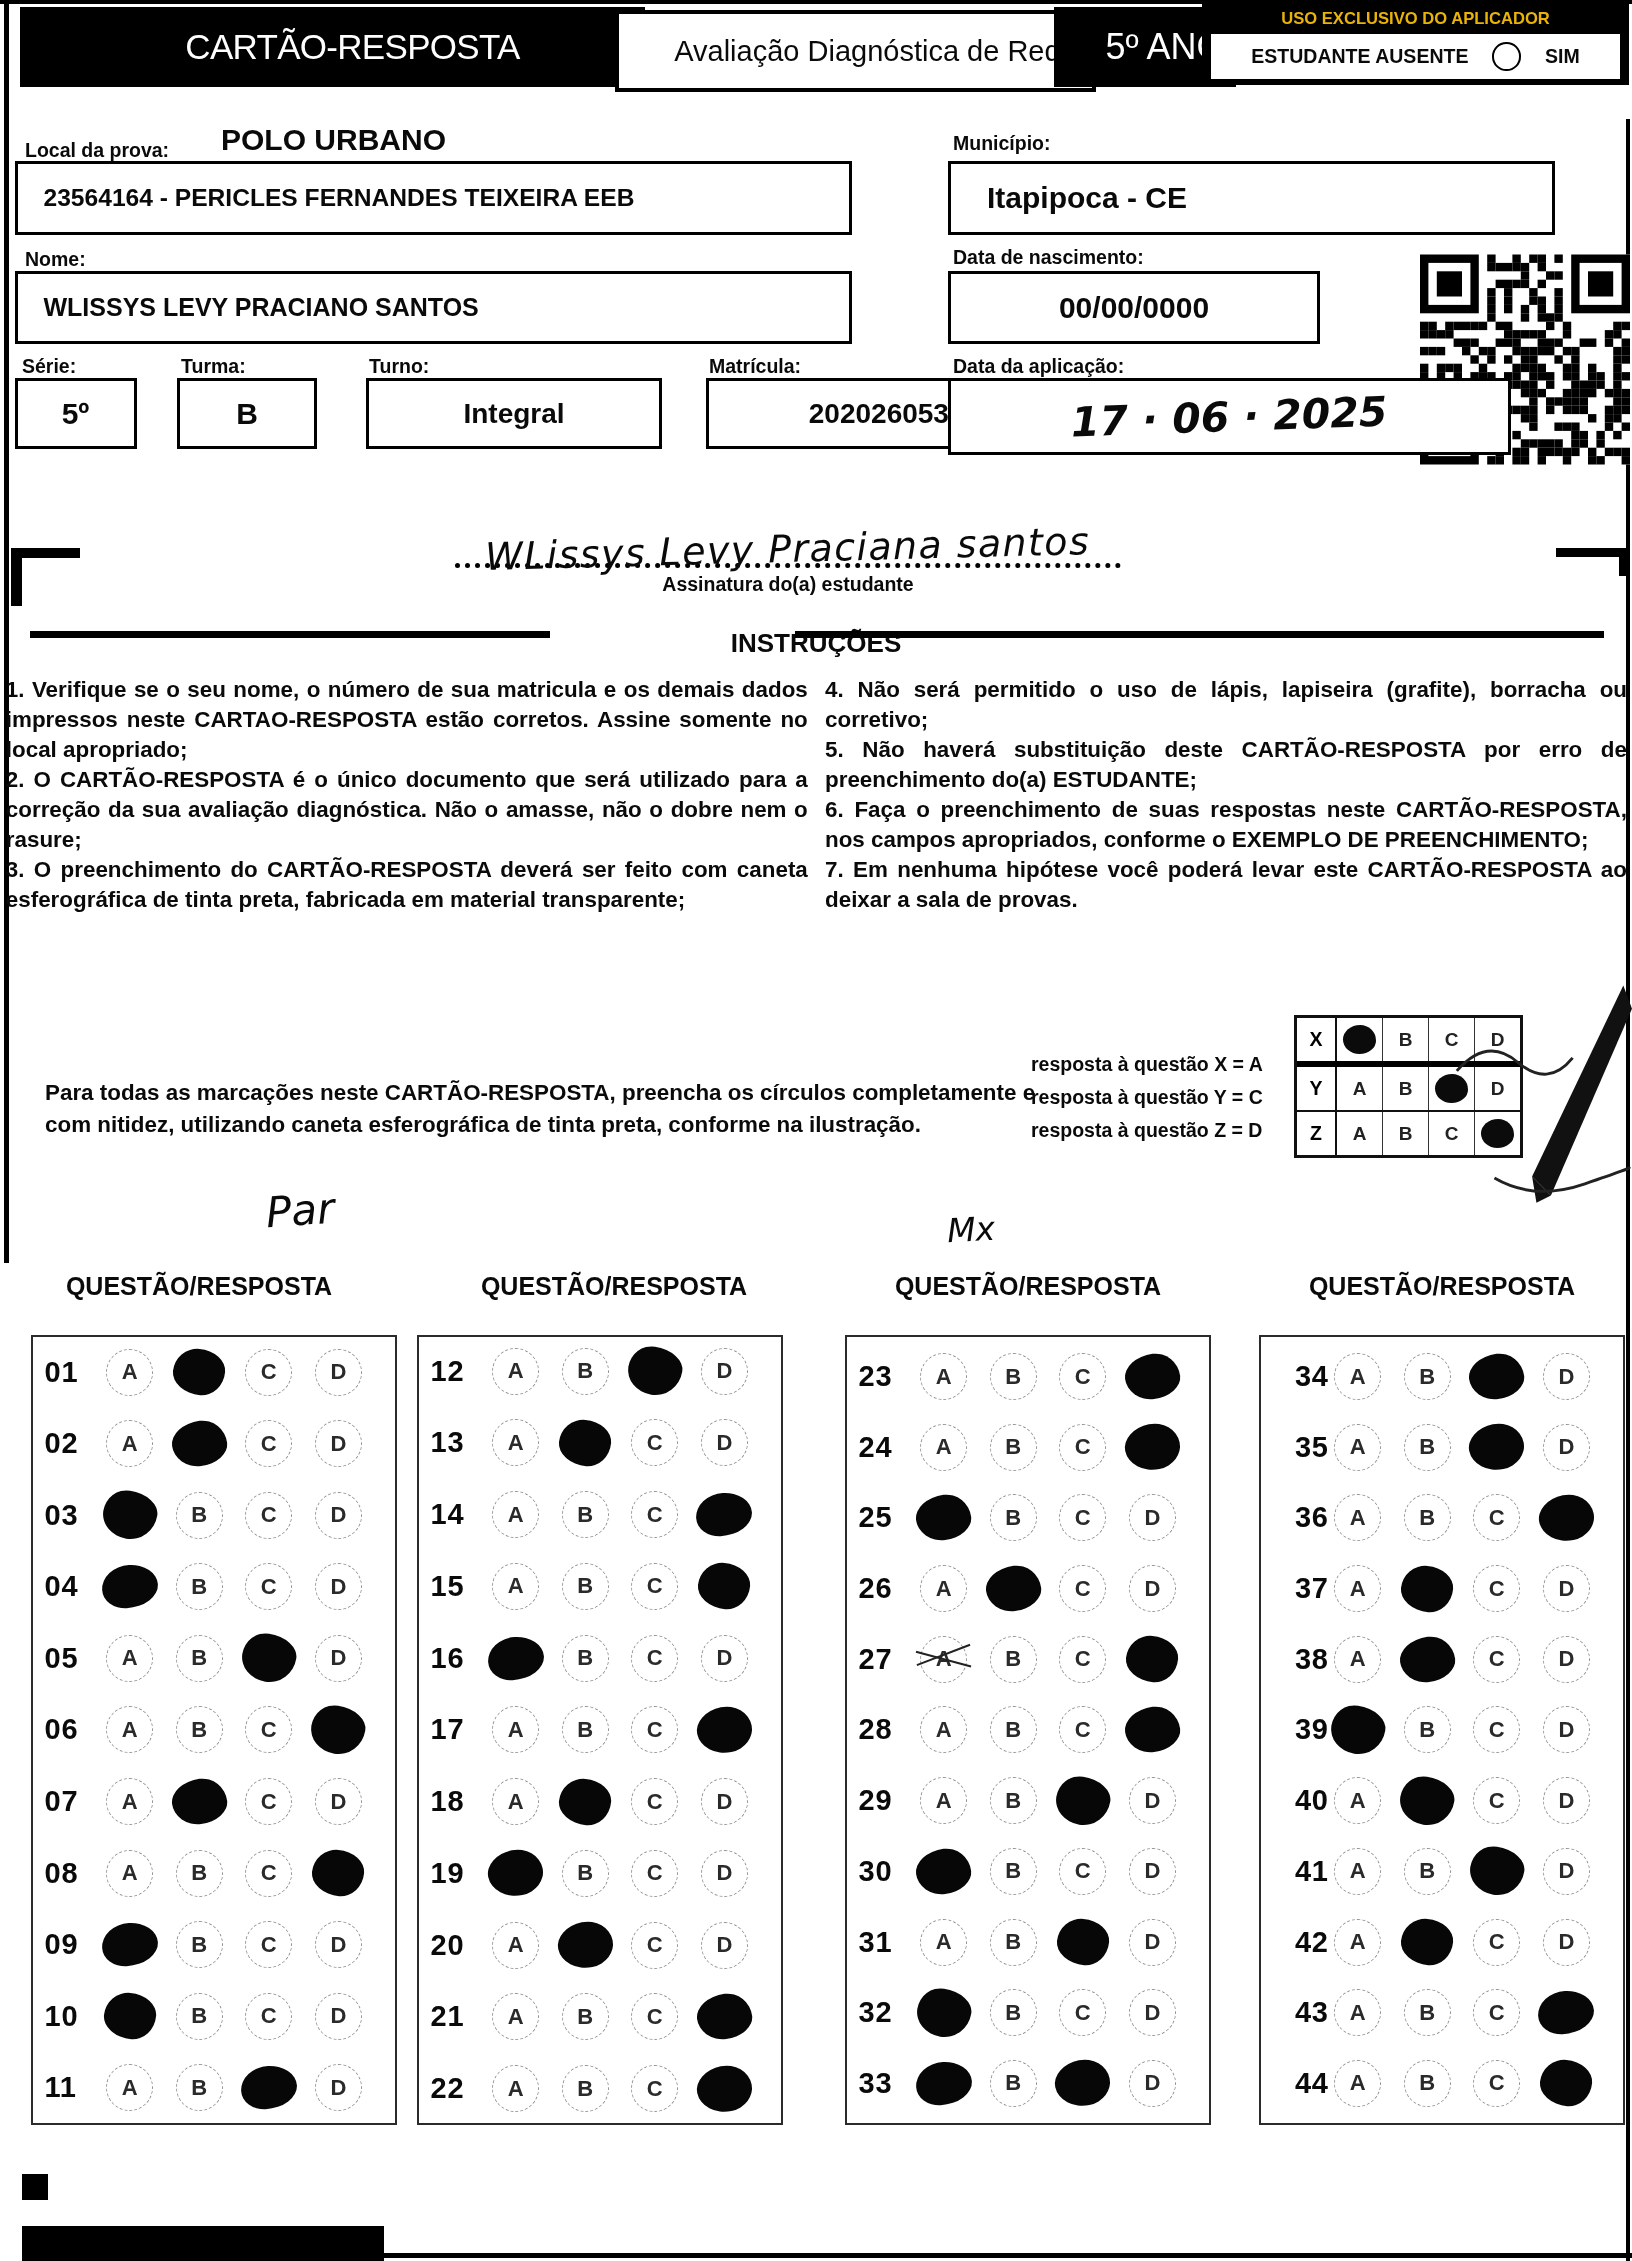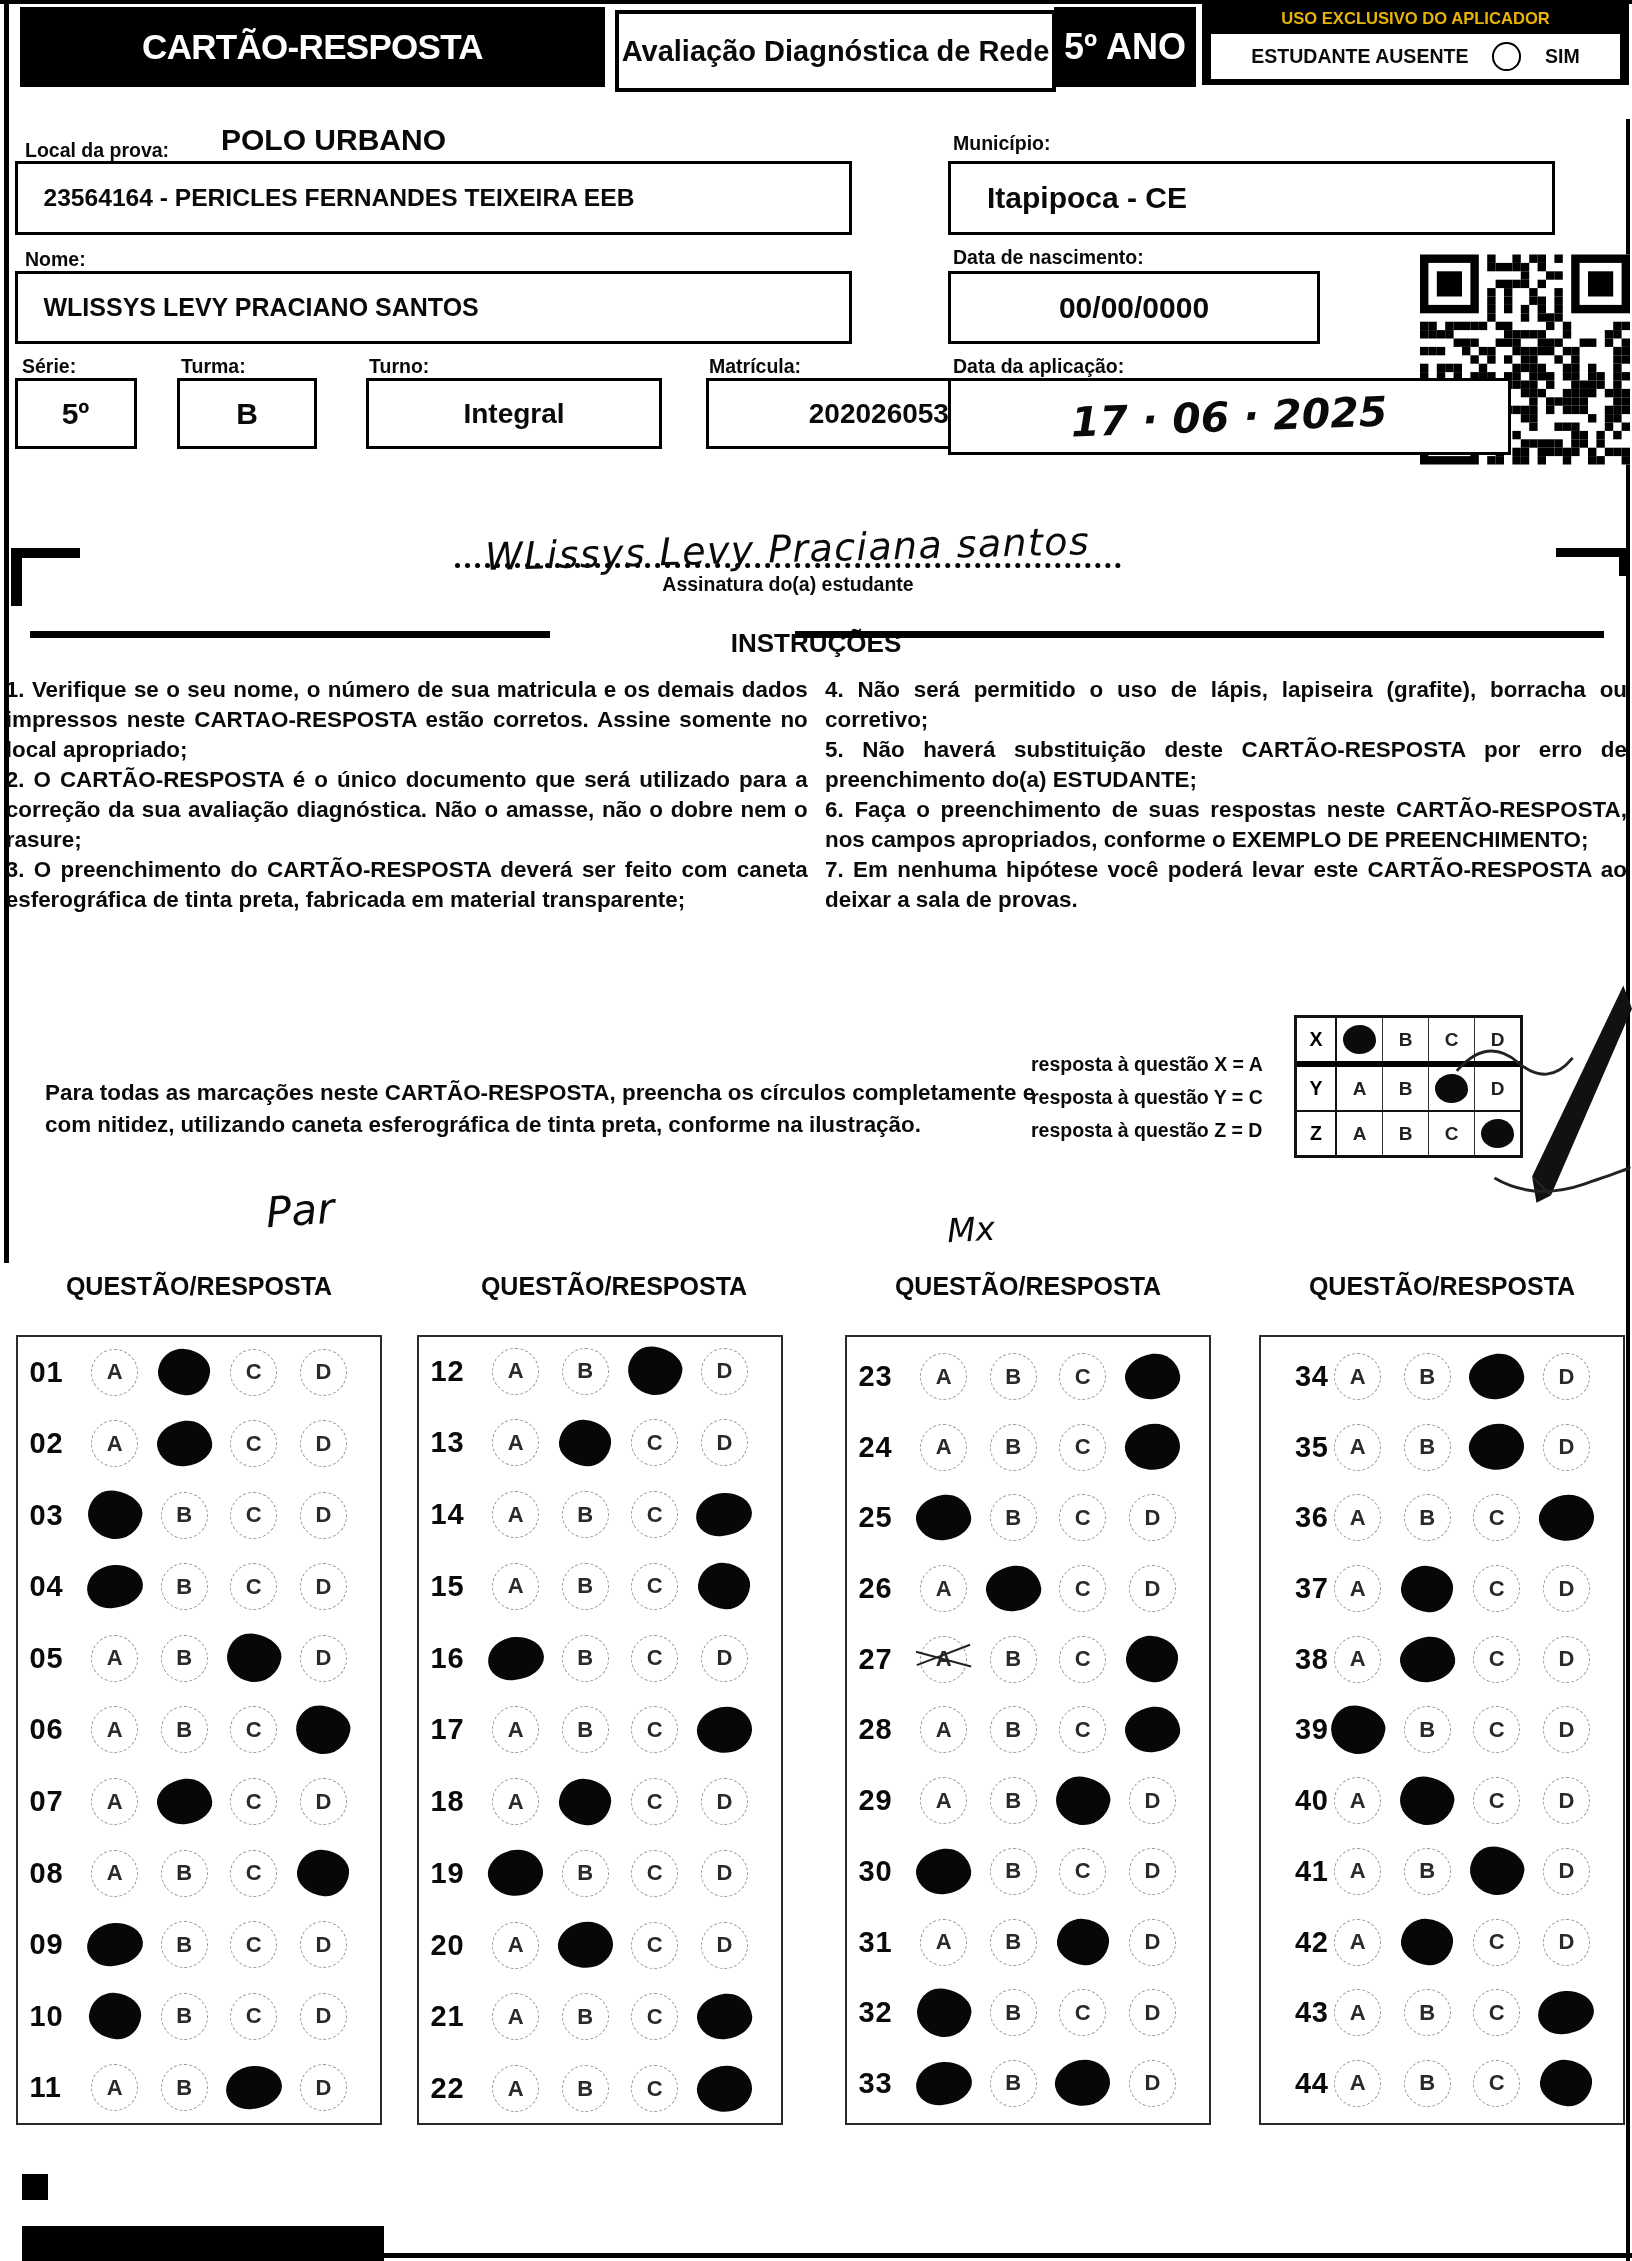--- a/index.html
+++ b/index.html
@@ -7,21 +7,21 @@
         font-family:"Liberation Sans",sans-serif;color:#0a0a0a;}
   .abs{position:absolute;}
   
   .rule-top{left:0;top:0;width:1632px;height:4.3px;background:#000;}
   .rule-left{left:4.3px;top:0;width:5px;height:1263px;background:#000;}
   .rule-right{left:1626px;top:119px;width:4.3px;height:2142px;background:#000;}
   .bottom-bar{left:22px;top:2226px;width:362px;height:35px;background:#000;}
   .bottom-line{left:384px;top:2253px;width:1249px;height:5px;background:#000;}
   .bottom-sq{left:22px;top:2174px;width:26px;height:26px;background:#000;}
   
-  .hbox{display:flex;align-items:center;justify-content:center;font-weight:bold;}
+  .hbox{display:flex;align-items:center;justify-content:center;font-weight:normal;padding-left:40px;}
   .box-black{background:#000;color:#fff;}
   .box-title{left:20px;top:7.2px;width:585px;height:80px;font-size:35px;letter-spacing:-0.7px;}
   .box-sub{left:615px;top:10px;width:433px;height:74px;border:4.3px solid #000;background:#fff;font-size:29px;}
   .box-grade{left:1054px;top:7.2px;width:142px;height:80px;font-size:36px;}
   .uso{left:1202px;top:4.3px;width:427px;height:81px;background:#000;}
   .uso-title{color:#eab308;font-weight:bold;font-size:16.6px;text-align:center;margin-top:4.3px;}
   .uso-inner{margin:3.6px 7.2px 0 7.2px;background:#fff;border:2.2px solid #000;height:45px;
              display:flex;align-items:center;justify-content:center;gap:24px;font-weight:bold;font-size:19.5px;}
   .uso-circle{width:24.6px;height:24.6px;border:2.2px solid #000;border-radius:50%;background:#fff;}
   
@@ -447,21 +447,21 @@
 
   <div class="abs hand annot" style="left:266px;top:1186px;transform:rotate(-4deg);">Par</div>
   <div class="abs hand" style="left:947px;top:1210px;font-size:33px;transform:rotate(-3deg);">Mx</div>
 
   <div class="abs qr-head" style="left:16px;">QUESTÃO/RESPOSTA</div>
   <div class="abs qr-head" style="left:431px;">QUESTÃO/RESPOSTA</div>
   <div class="abs qr-head" style="left:845px;">QUESTÃO/RESPOSTA</div>
   <div class="abs qr-head" style="left:1259px;">QUESTÃO/RESPOSTA</div>
 
   <div id="answer-blocks">
-      <div class="abs qblock" style="left: 16px; gap: 10px;">
+      <div class="abs qblock" style="left: 31px; gap: 10px;">
         <div class="qrow">
           <span class="qnum">01</span>
           <div class="qcell">
             <div class="bubble">A</div>
           </div>
           <div class="qcell">
             <div class="mark m1"></div>
           </div>
           <div class="qcell">
             <div class="bubble">C</div>

